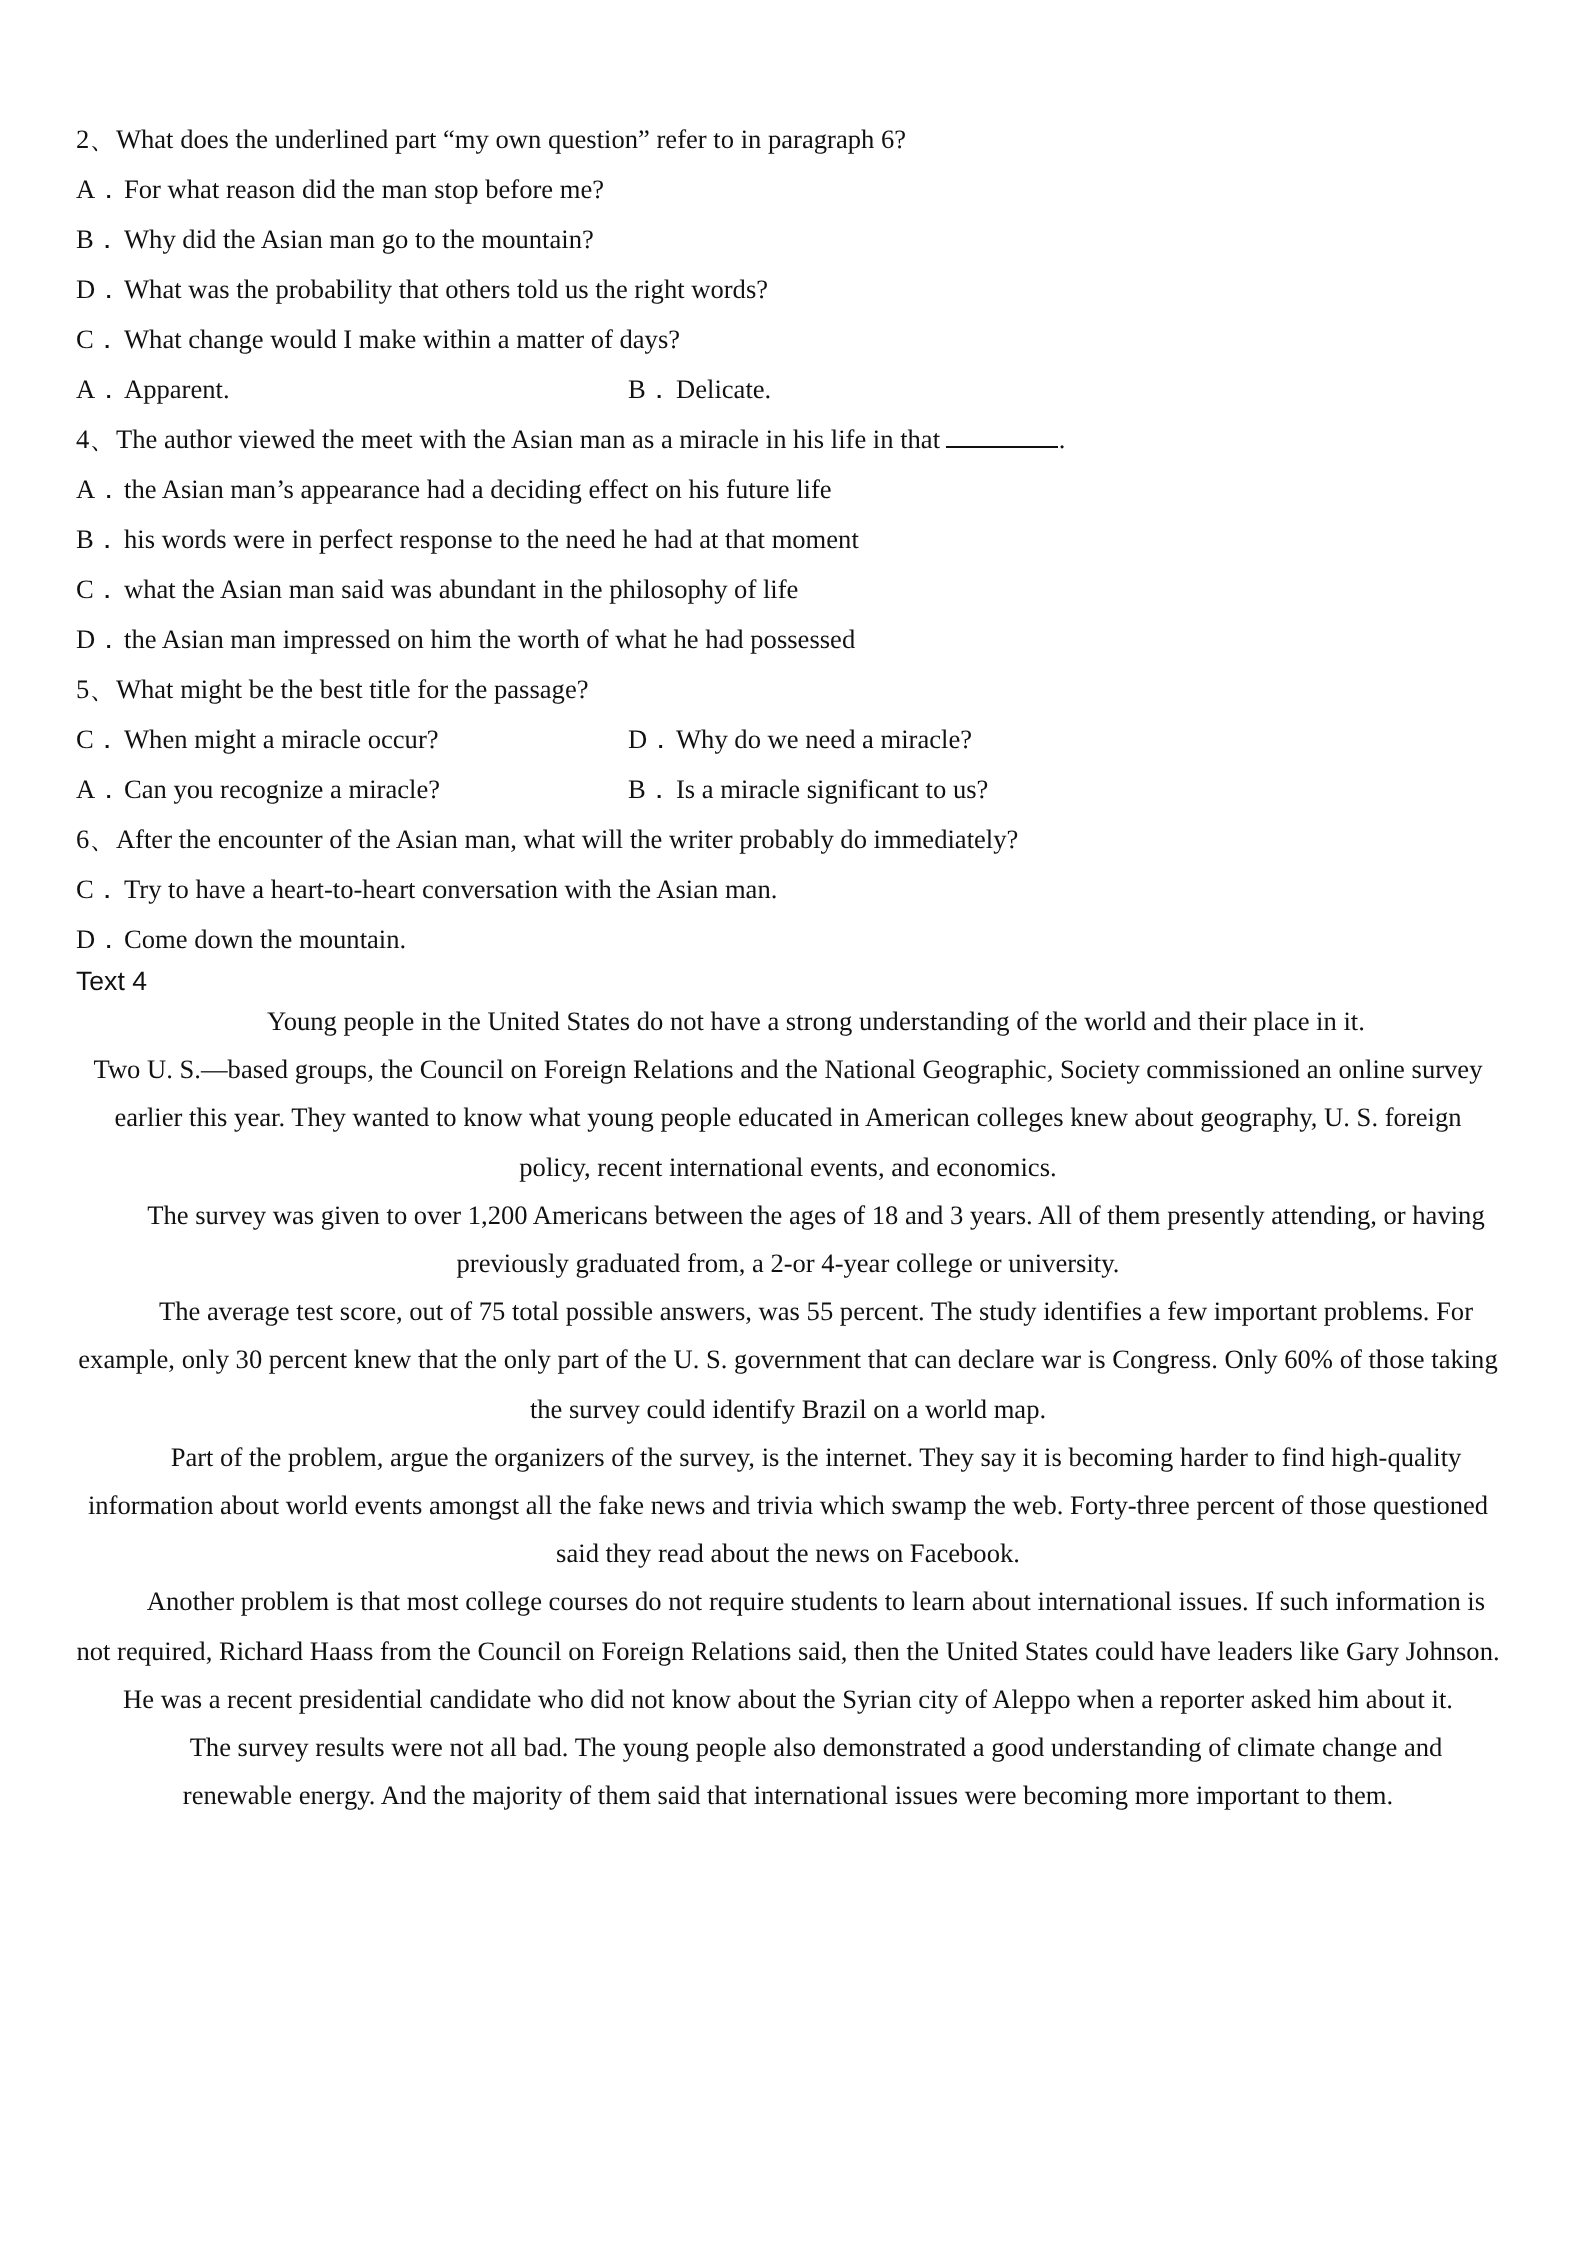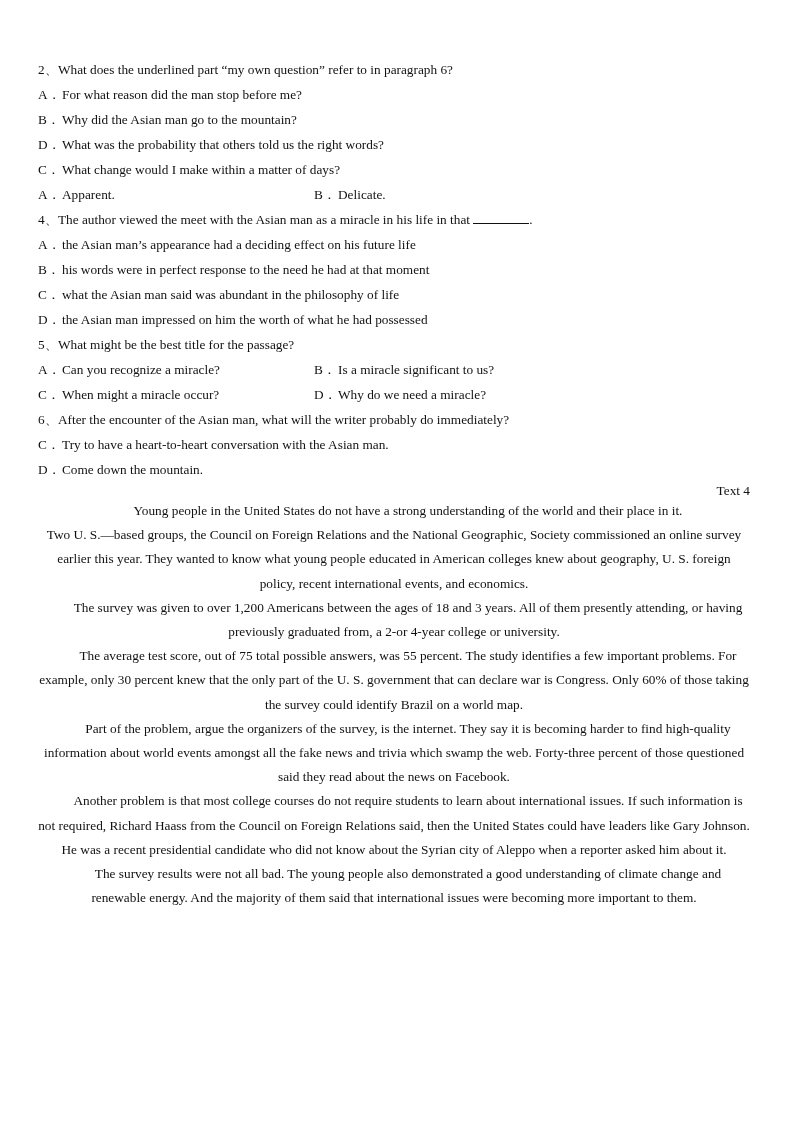--- a/index.html
+++ b/index.html
@@ -6,21 +6,21 @@
   body { width: 794px; height: 1123px; position: relative; overflow: hidden; }
   .page {
     position: absolute; left: 38px; top: 60px; width: 712px;
     font-family: "Liberation Serif", serif; font-size: 13.3px; color: #111;
   }
   .line { height: 25px; line-height: 20px; white-space: nowrap; }
   .opt { display: inline-block; }
   .opt-label { display: inline-block; width: 24px; }
   .opt-half { display: inline-block; width: 276px; }
   .heading {
-    text-align: right; font-family: Liberation Serif, serif; font-size: 13.3px;
+    text-align: left; font-family: Liberation Sans, sans-serif; font-size: 13.3px;
     height: 16px; line-height: 16px; margin-top: -2px;
   }
   .para { line-height: 24.2px; text-align: center; margin: 0; }
   .para .indent { display: inline-block; width: 28px; }
   .blank { display: inline-block; width: 56px; border-bottom: 1px solid #111; height: 12px; vertical-align: baseline; }
 </style>
 </head>
 <body>
 
 <div class="page">
@@ -36,24 +36,24 @@
   </div>
 
   <div class="line"><span>4、The author viewed the meet with the Asian man as a miracle in his life in that</span> <span class="blank"></span><span>.</span></div>
   <div class="line"><span class="opt-label">A．</span><span>the Asian man’s appearance had a deciding effect on his future life</span></div>
   <div class="line"><span class="opt-label">B．</span><span>his words were in perfect response to the need he had at that moment</span></div>
   <div class="line"><span class="opt-label">C．</span><span>what the Asian man said was abundant in the philosophy of life</span></div>
   <div class="line"><span class="opt-label">D．</span><span>the Asian man impressed on him the worth of what he had possessed</span></div>
 
   <div class="line">5、What might be the best title for the passage?</div>
   <div class="line">
-    <span class="opt-half"><span class="opt-label">A．</span><span>Can you recognize a miracle?</span></span><span class="opt"><span class="opt-label">B．</span><span>Is a miracle significant to us?</span></span>
+    <span class="opt-half"><span class="opt-label">C．</span><span>When might a miracle occur?</span></span><span class="opt"><span class="opt-label">D．</span><span>Why do we need a miracle?</span></span>
   </div>
   <div class="line">
-    <span class="opt-half"><span class="opt-label">C．</span><span>When might a miracle occur?</span></span><span class="opt"><span class="opt-label">D．</span><span>Why do we need a miracle?</span></span>
+    <span class="opt-half"><span class="opt-label">A．</span><span>Can you recognize a miracle?</span></span><span class="opt"><span class="opt-label">B．</span><span>Is a miracle significant to us?</span></span>
   </div>
 
   <div class="line">6、After the encounter of the Asian man, what will the writer probably do immediately?</div>
   <div class="line"><span class="opt-label">C．</span><span>Try to have a heart-to-heart conversation with the Asian man.</span></div>
   <div class="line"><span class="opt-label">D．</span><span>Come down the mountain.</span></div>
 
   <div class="heading">Text 4</div>
   <p class="para"><span class="indent"></span><span>Young people in the United States do not have a strong understanding of the world and their place in it.</span></p>
   <p class="para"><span>Two U. S.—based groups, the Council on Foreign Relations and the National Geographic, Society commissioned an online survey earlier this year. They wanted to know what young people educated in American colleges knew about geography, U. S. foreign policy, recent international events, and economics.</span></p>
   <p class="para"><span class="indent"></span><span>The survey was given to over 1,200 Americans between the ages of 18 and 3 years. All of them presently attending, or having previously graduated from, a 2-or 4-year college or university.</span></p>

